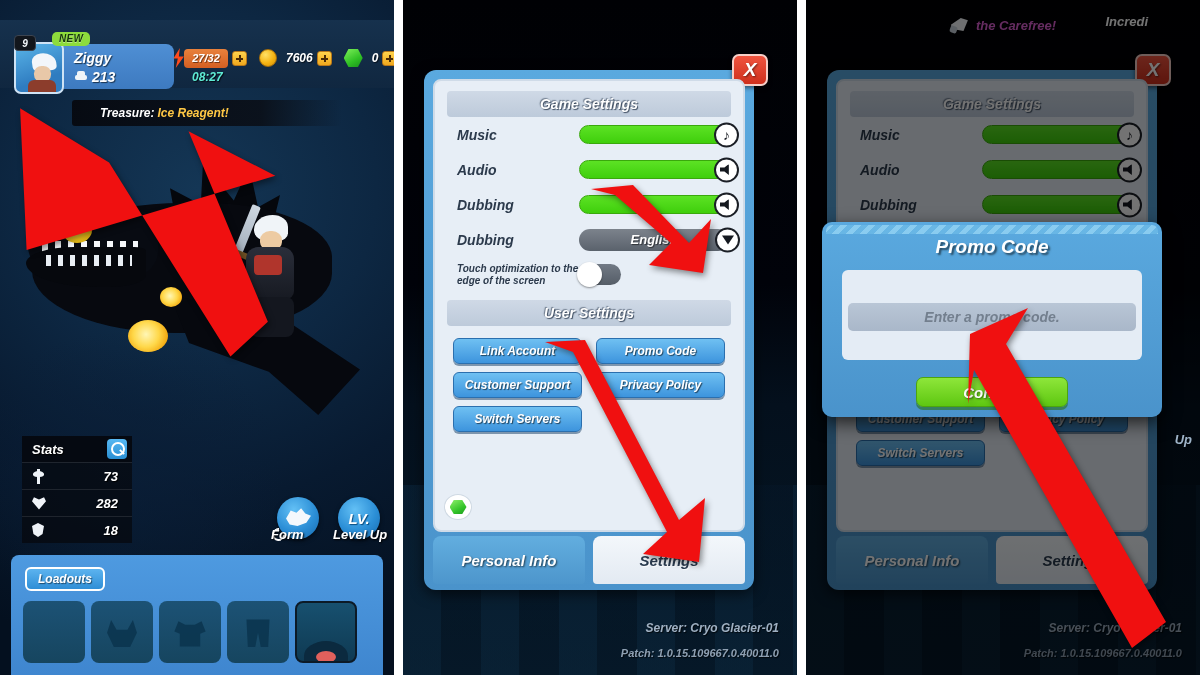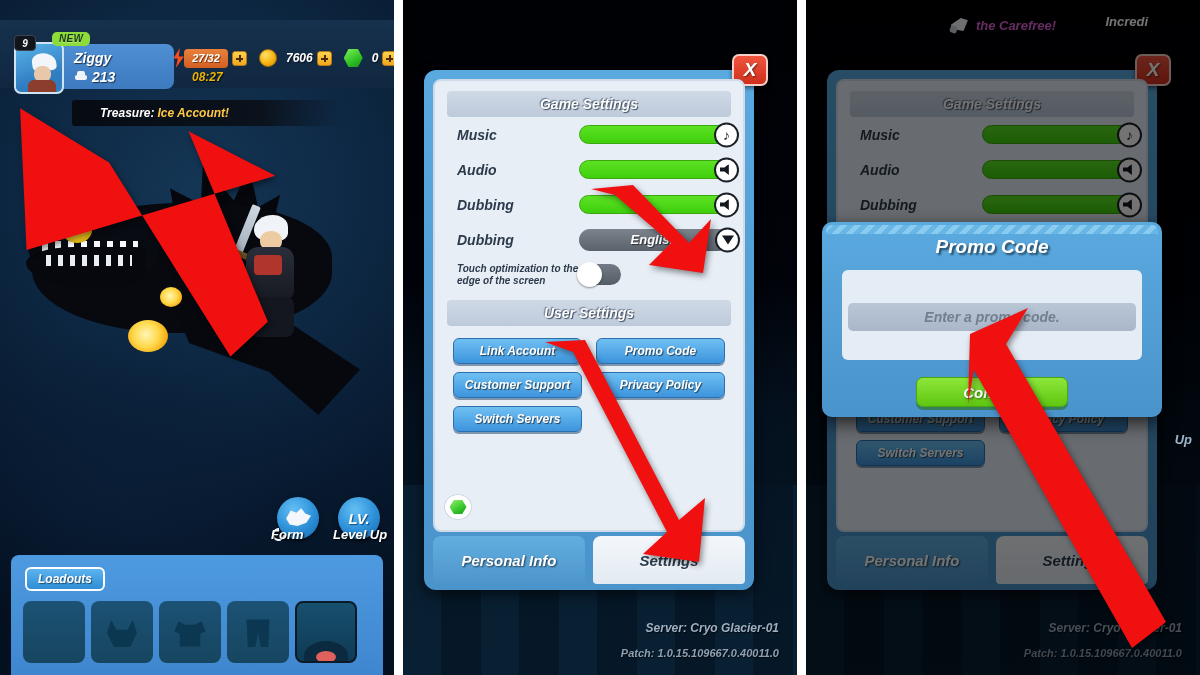--- a/index.html
+++ b/index.html
@@ -143,21 +143,21 @@
     color:#fff; font-size: 12px; font-weight:bold; font-style:italic;
     margin-left: 9px; text-shadow: 1px 1px 1px rgba(0,0,0,.6);
   }
   .gem {
     width: 19px; height: 18px; margin-left: 12px;
     background: linear-gradient(150deg,#7ef05a 0%, #2fc024 60%, #19911b 100%);
     clip-path: polygon(25% 0, 75% 0, 100% 50%, 75% 100%, 25% 100%, 0 50%);
   }
   .timer {
     position: absolute; left: 192px; top: 70px;
-    color: #eab308; font-size: 12px; font-weight: bold; font-style: italic;
+    color: #5eead4; font-size: 12px; font-weight: bold; font-style: italic;
     text-shadow: 1px 1px 1px rgba(0,0,0,.7);
   }
   .treasure-bar {
     position: absolute; left: 72px; top: 100px;
     height: 26px; width: 270px;
     background: linear-gradient(90deg, rgba(6,8,14,.92) 0%, rgba(10,14,22,.88) 70%, rgba(10,14,22,0) 100%);
     border-radius: 3px;
     display:flex; align-items:center; padding-left: 28px; gap: 3px;
   }
   .treasure-label { color:#ffffff; font-size:12px; font-weight:bold; font-style:italic; }
@@ -656,23 +656,41 @@
       <span class="res-val">7606</span>
       <span class="plus-btn"></span>
       <span class="gem"></span>
       <span class="res-val">0</span>
       <span class="plus-btn"></span>
     </div>
     <div class="timer">08:27</div>
 
     <div class="treasure-bar">
       <span class="treasure-label">Treasure:</span>
-      <span class="treasure-val">Ice Account!</span>
-    </div>
-
+      <span class="treasure-val">Ice Reagent!</span>
+    </div>
+
+    <div class="stats-card">
+      <div class="stats-head">
+        <span class="stats-title">Stats</span>
+        <span class="magnifier"></span>
+      </div>
+      <div class="stat-row">
+        <span class="ic-atk"></span>
+        <span class="stat-val">73</span>
+      </div>
+      <div class="stat-row">
+        <span class="ic-hp"></span>
+        <span class="stat-val">282</span>
+      </div>
+      <div class="stat-row">
+        <span class="ic-def"></span>
+        <span class="stat-val">18</span>
+      </div>
+    </div>
 
     <div class="round-btn form">
       <span class="form-glyph"></span>
     </div>
     <span class="recycle"></span>
     <div class="btn-caption form">Form</div>
 
     <div class="round-btn lvl">
       <span class="lv-glyph">LV.</span>
     </div>

